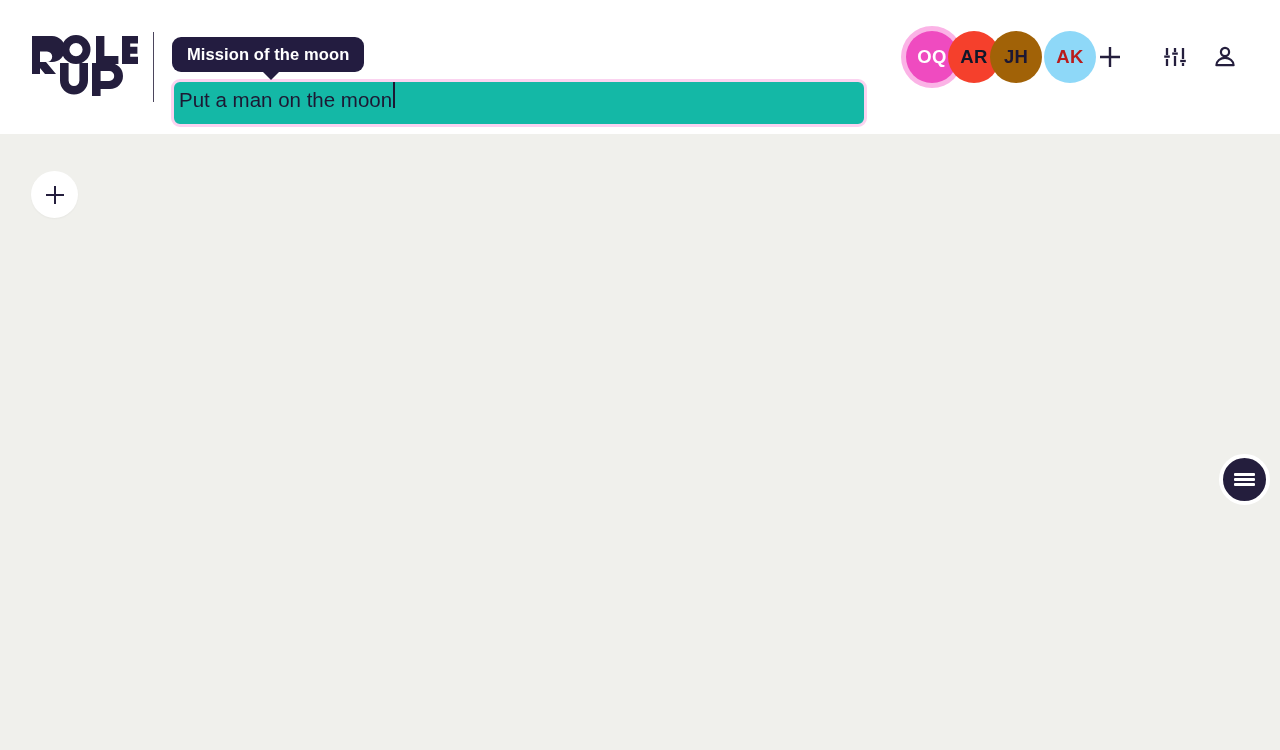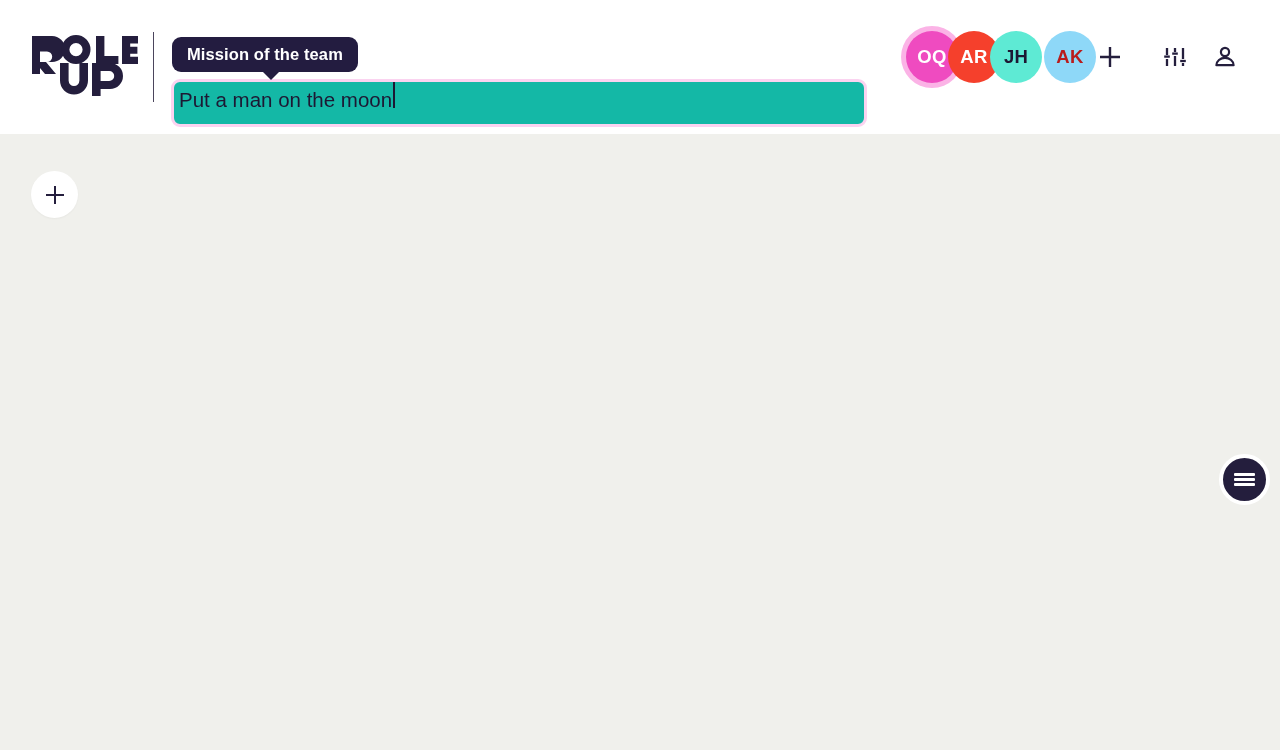--- a/index.html
+++ b/index.html
@@ -129,22 +129,22 @@
     display: flex;
     align-items: center;
     justify-content: center;
     font-size: 18.5px;
     font-weight: bold;
     letter-spacing: .3px;
     user-select: none;
   }
   .avatar.a0 { left: 0px;   background: #ef4bc0; color: #ffffff;
                box-shadow: 0 0 0 5px #fbb3e6; z-index: 1; }
-  .avatar.a1 { left: 42px;  background: #f5402c; color: #ffffff; z-index: 2; }
-  .avatar.a2 { left: 84px;  background: #5eead4; color: #1d1833; z-index: 3; }
+  .avatar.a1 { left: 42px;  background: #f5402c; color: #0f172a; z-index: 2; }
+  .avatar.a2 { left: 84px;  background: #a16207; color: #1d1833; z-index: 3; }
   .avatar.a3 { left: 138px; background: #8ed8f8; color: #b91c1c; z-index: 4; }
 
   
   .hicon {
     position: absolute;
     display: flex;
     align-items: center;
     justify-content: center;
     width: 34px;
     height: 34px;
@@ -224,21 +224,21 @@
 
           <path d="M30 29 h8.6 v17.6 a5.4 5.4 0 0 0 10.8 0 V29 H58 v17.6 a14 14 0 0 1-28 0 Z"></path>
 
           <path d="M62 29 h18 a13 13 0 0 1 0 26 h-9.4 v7 H62 Z m8.6 8 v10 h8.6 a5 5 0 0 0 0-10 Z"></path>
         </g>
       </svg>
     </div>
 
     <div class="header-divider"></div>
 
-    <div class="tooltip">Mission of the team</div>
+    <div class="tooltip">Mission of the moon</div>
 
     <div class="mission-field">
       <input class="mission-input" type="text" value="Put a man on the moon" style="">
     </div>
     <div class="caret"></div>
 
     <div class="avatars">
       <div class="avatar a0">OQ</div>
       <div class="avatar a1">AR</div>
       <div class="avatar a2">JH</div>

